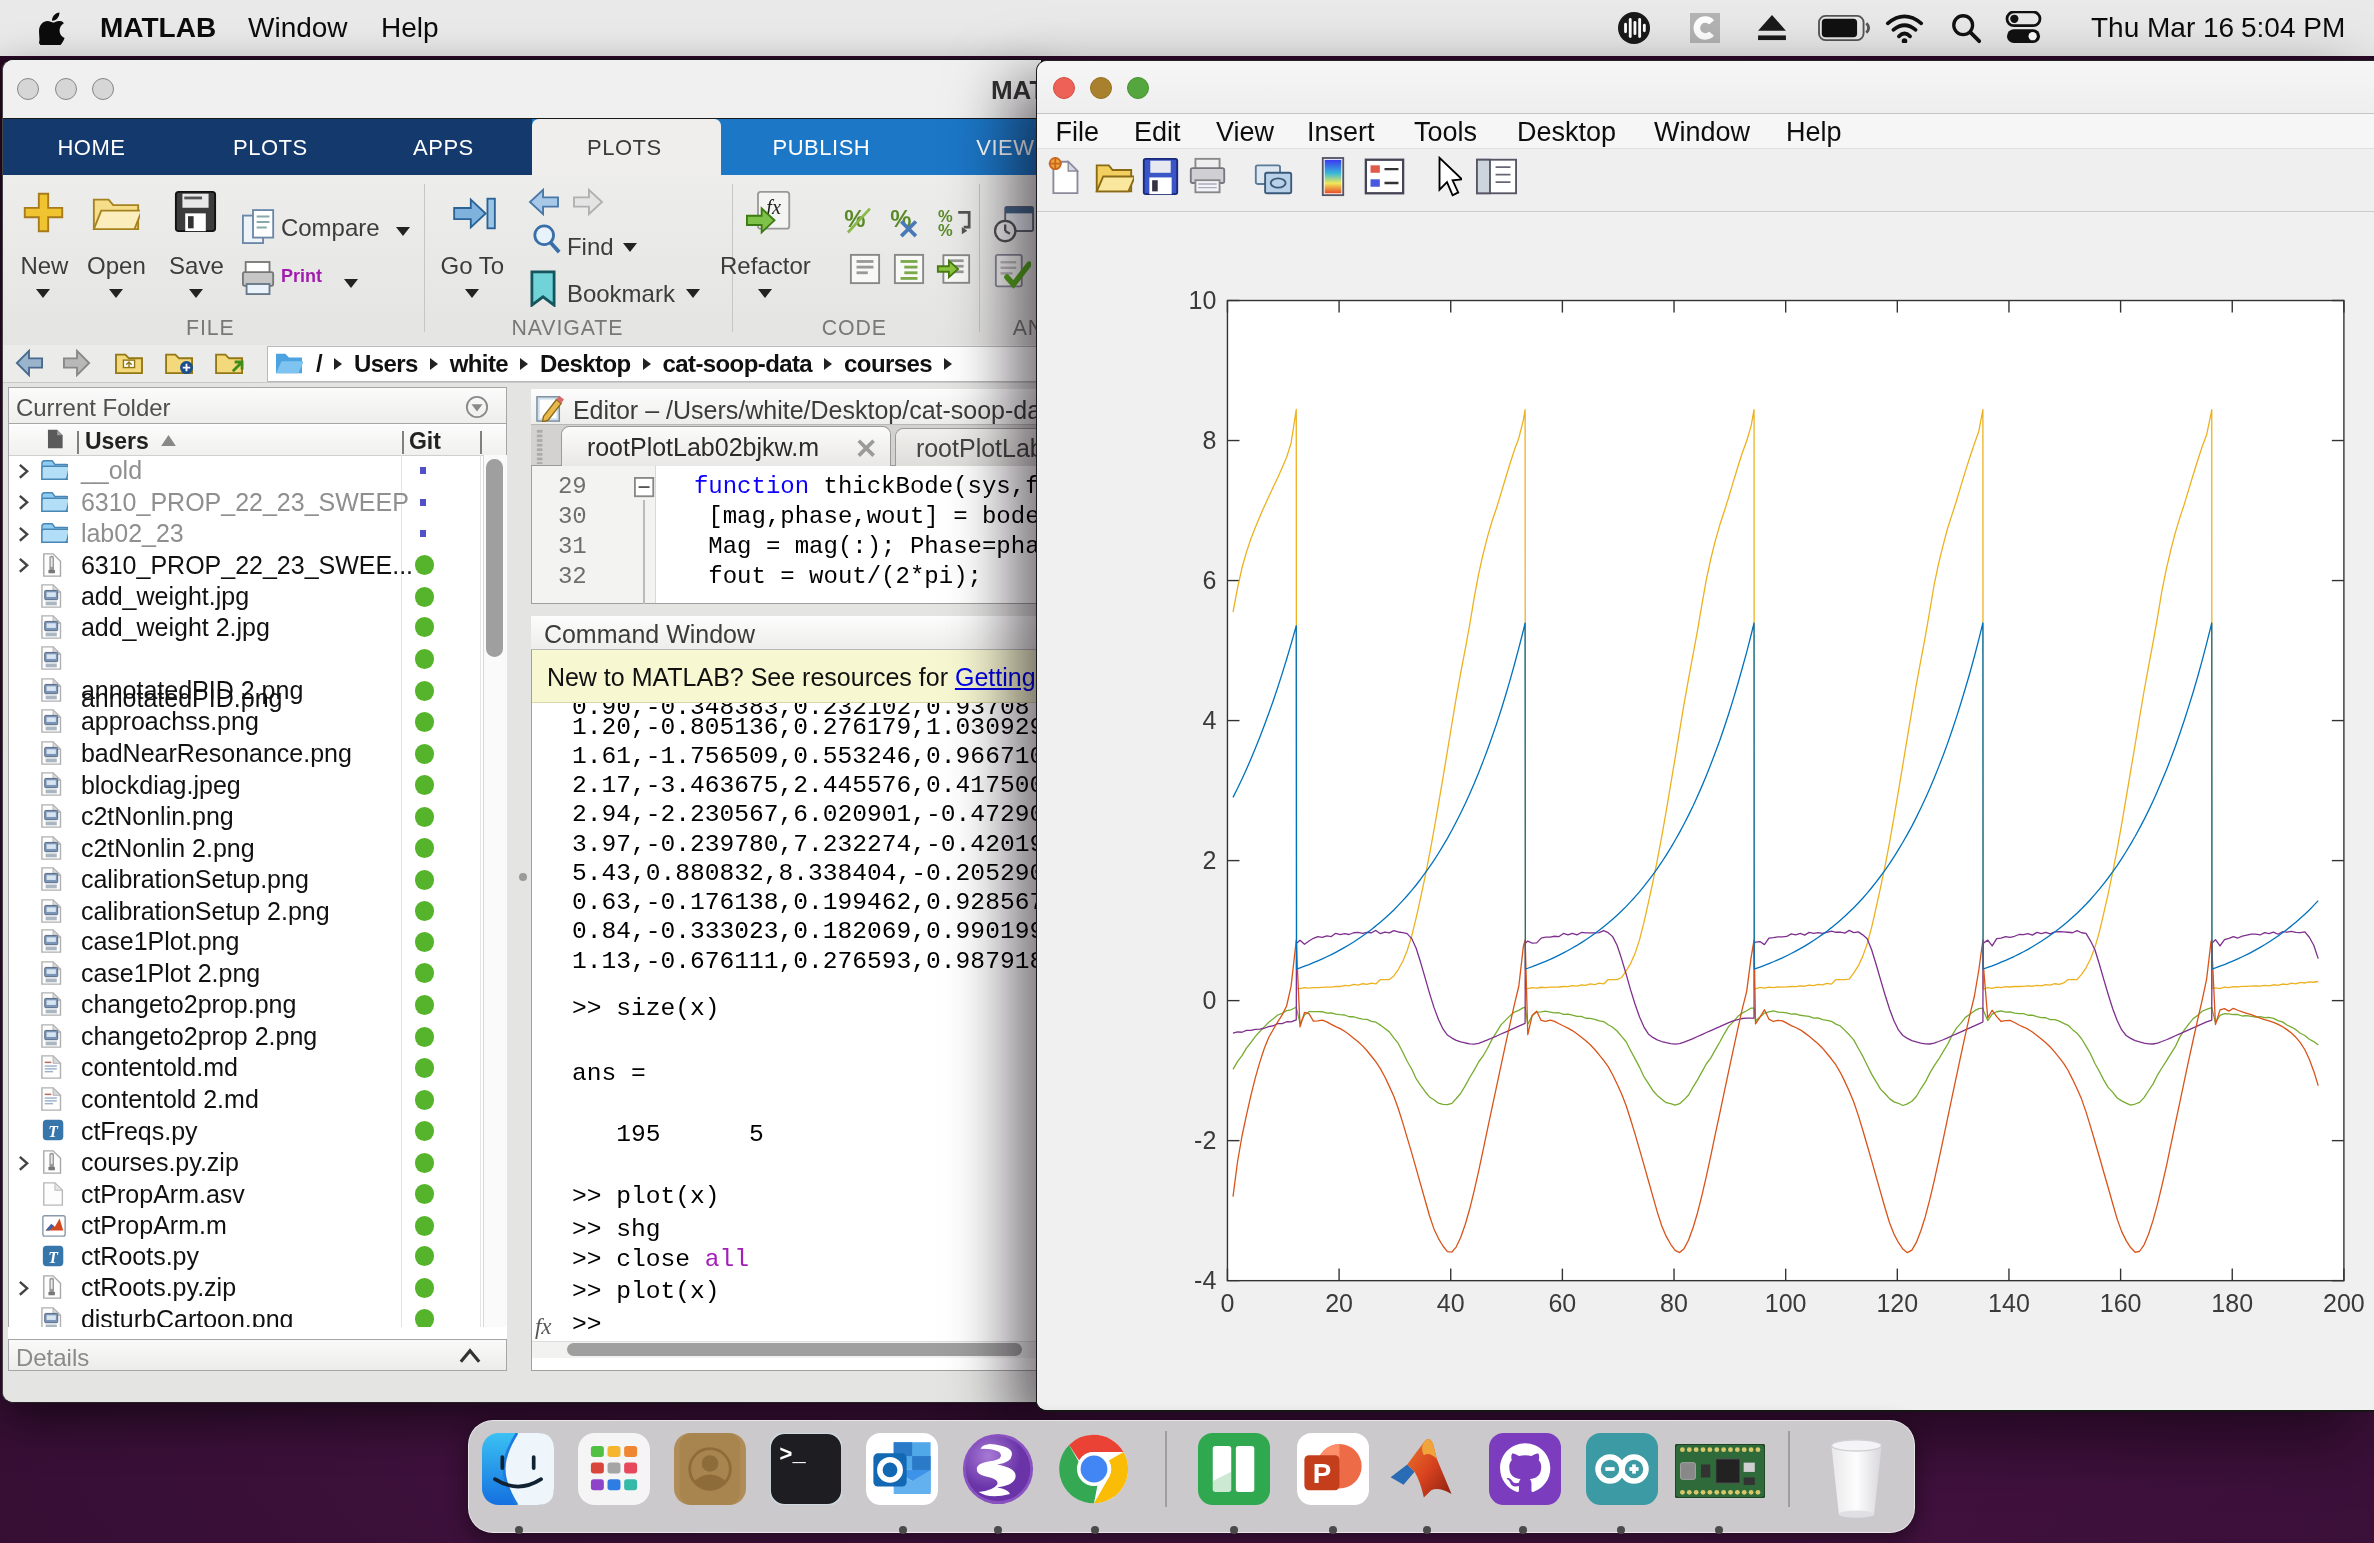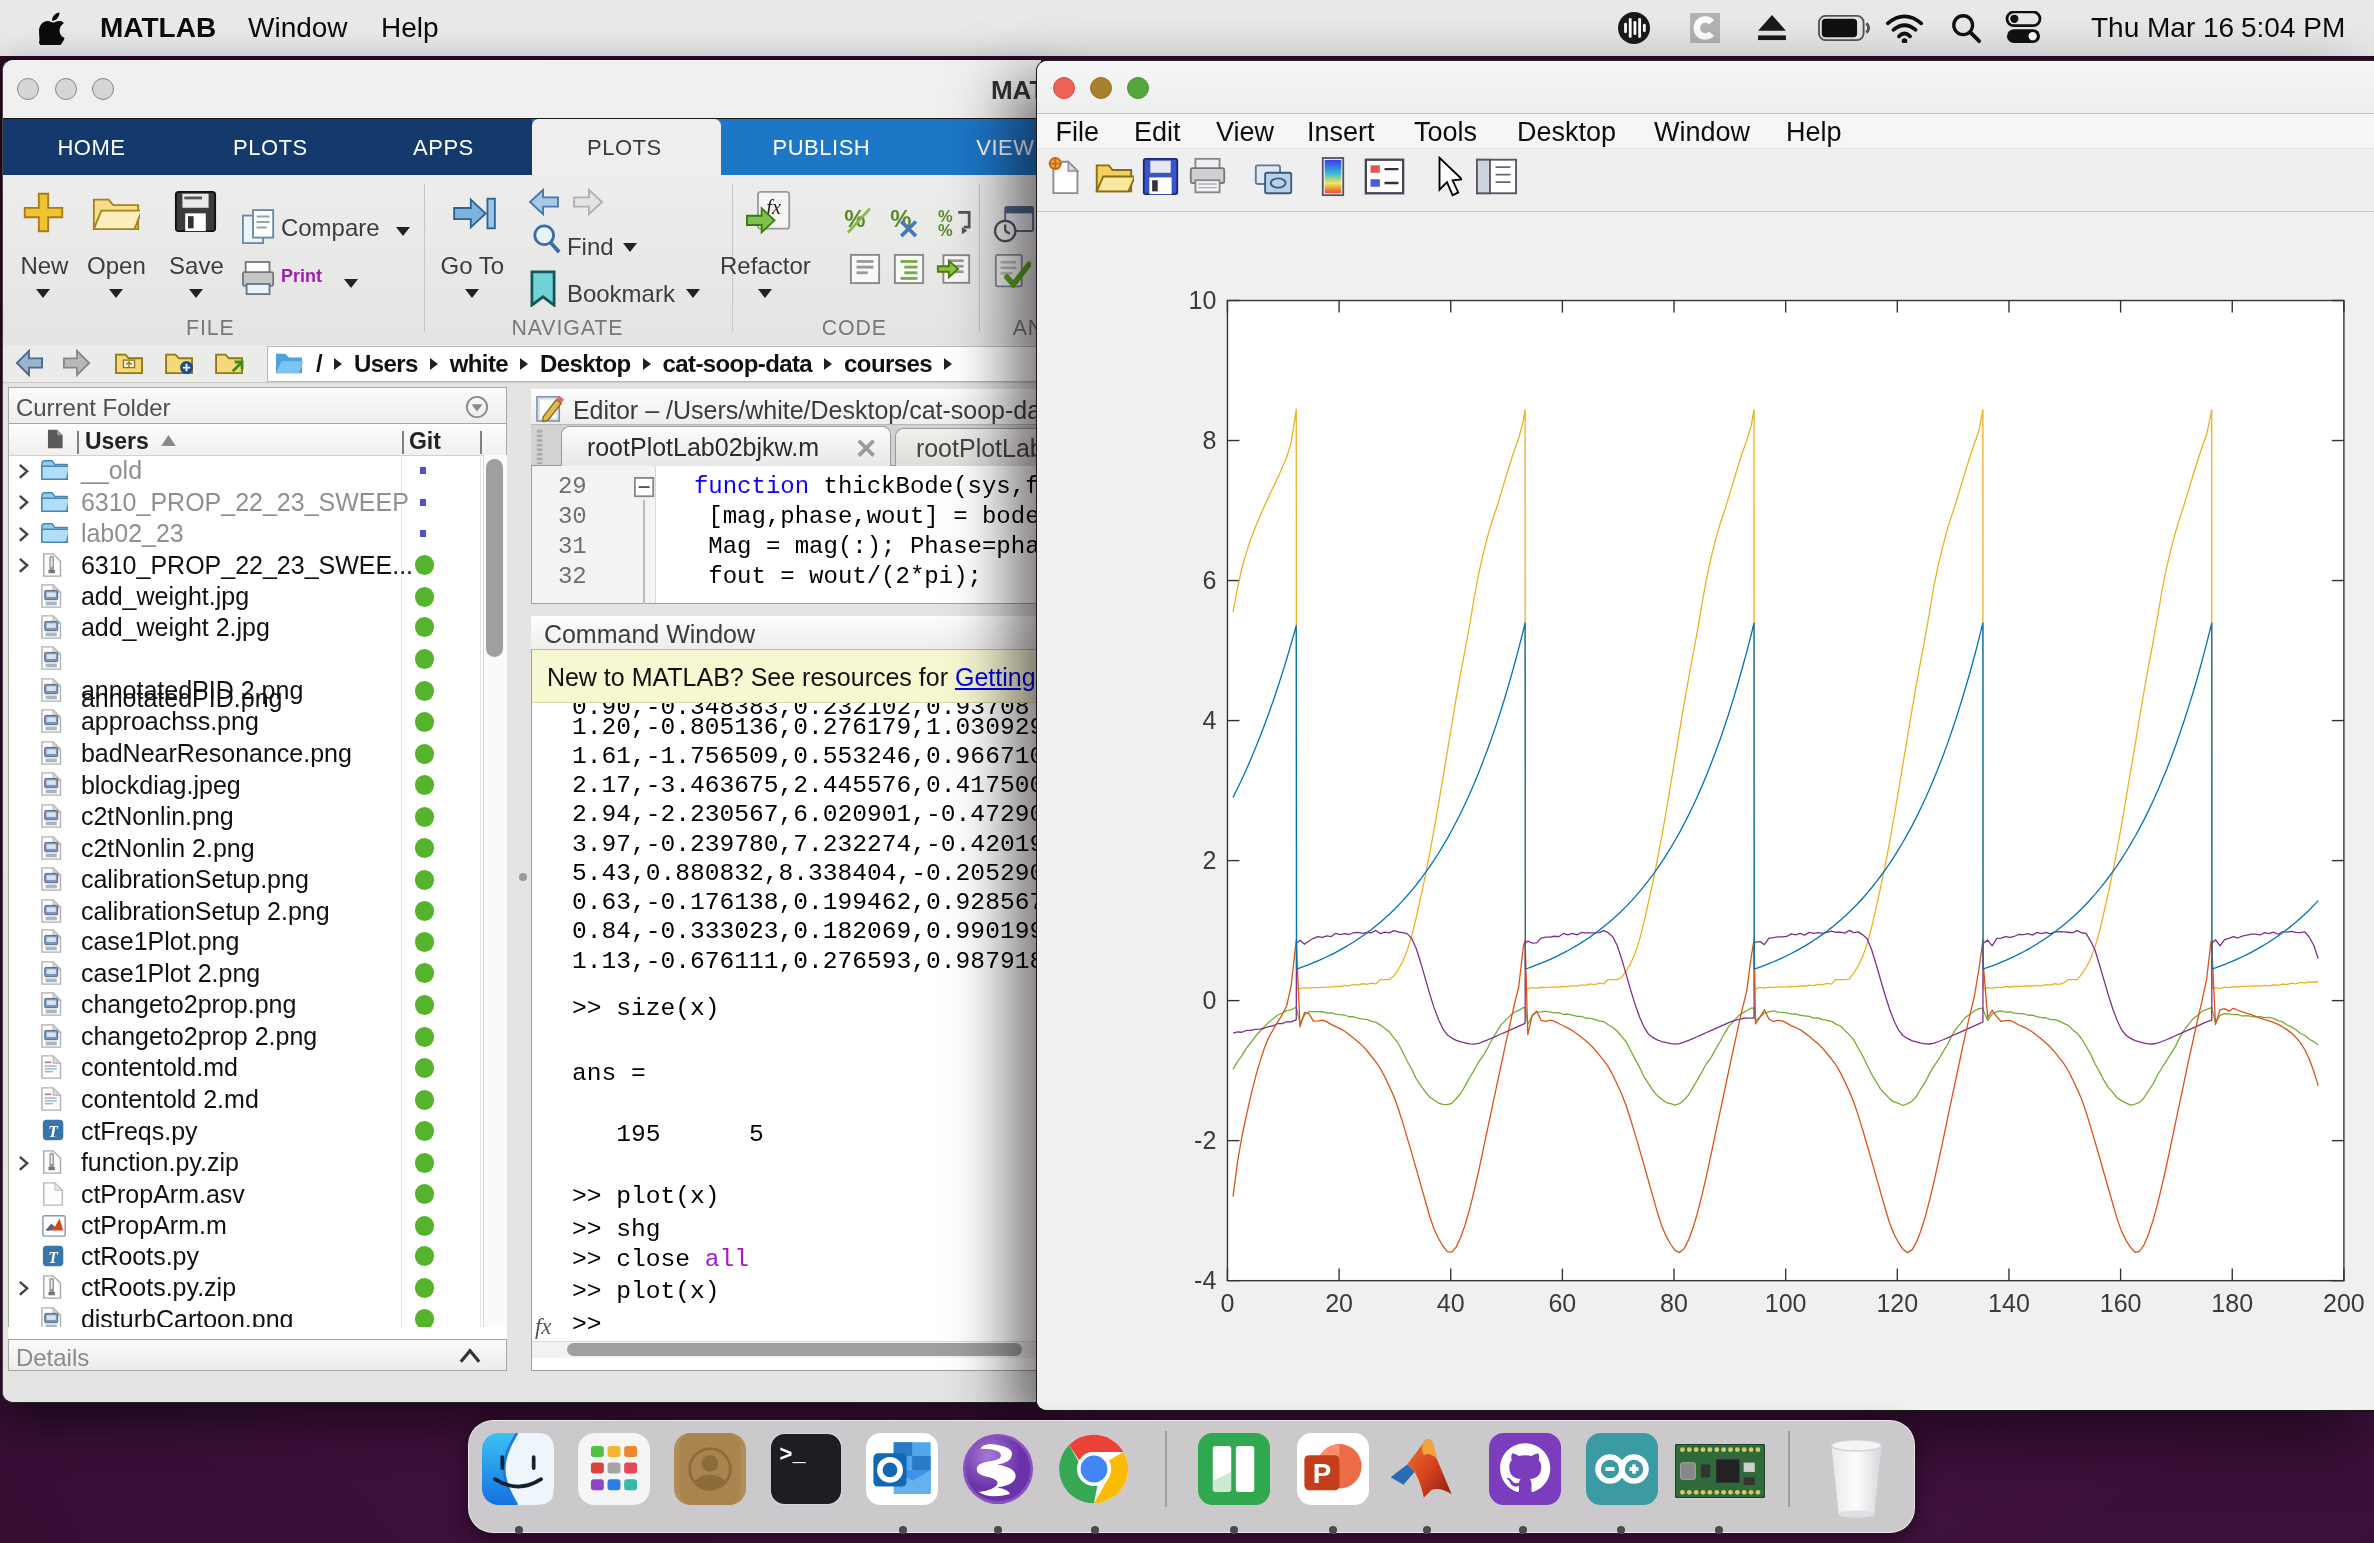--- a/index.html
+++ b/index.html
@@ -502,21 +502,21 @@
 <div class="gdot" style="left:412px;top:1061px;"></div>
 <svg class="abs" style="left:15px;top:1095px" width="11" height="16.7" viewBox="0 0 12 18">
       <path d="M2 2 L10 9 L2 16" fill="none" stroke="#444" stroke-width="2.6"></path>
     </svg>
 <svg class="abs" style="left:37px;top:1089px" width="28" height="26" viewBox="0 0 30 28">
       <path d="M4 26 V2 h10 l8 8 v16 z" fill="#fdfdfd" stroke="#a8a8a8" stroke-width="1.5"></path>
       <rect x="10" y="4" width="5" height="16" rx="2" fill="#9a9a9a"></rect>
       <rect x="11.5" y="6" width="2" height="10" fill="#e8e8e8"></rect>
       <rect x="9" y="19" width="7" height="4" rx="1" fill="#777"></rect>
     </svg>
-<div class="fname" style="left:78px;top:1088px;color:#111;">function.py.zip</div>
+<div class="fname" style="left:78px;top:1088px;color:#111;">courses.py.zip</div>
 <div class="gdot" style="left:412px;top:1093px;"></div>
 <svg class="abs" style="left:37px;top:1121px" width="28" height="26" viewBox="0 0 30 28">
       <path d="M4 26 V2 h12 l8 8 v16 z" fill="#fdfdfd" stroke="#b8b8b8" stroke-width="1.5"></path>
       <path d="M16 2 l8 8 h-8 z" fill="#e4e4e4" stroke="#b8b8b8" stroke-width="1"></path>
     </svg>
 <div class="fname" style="left:78px;top:1120px;color:#111;">ctPropArm.asv</div>
 <div class="gdot" style="left:412px;top:1124px;"></div>
 <svg class="abs" style="left:37px;top:1152px" width="28" height="26" viewBox="0 0 30 28">
       <rect x="3" y="4" width="24" height="22" rx="2" fill="#fff" stroke="#8899aa" stroke-width="1.5"></rect>
       <path d="M6 20 l6-7 4 3 5-9 4 13 z" fill="#d2491f"></path>

